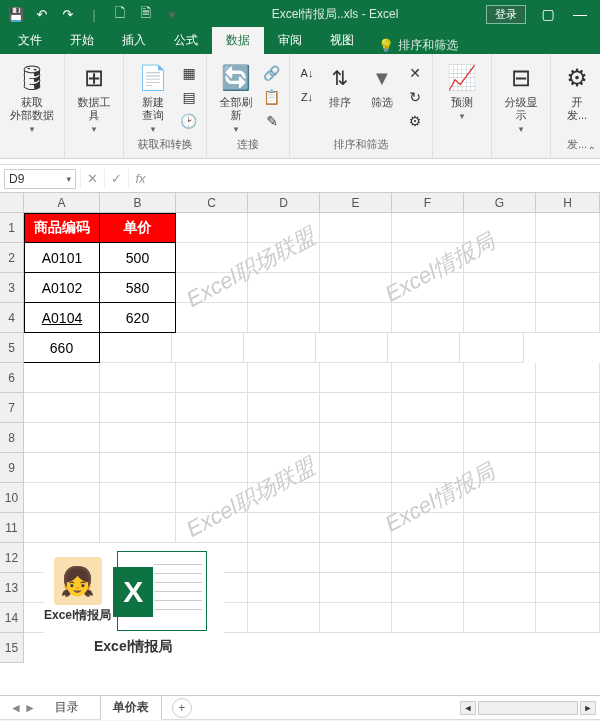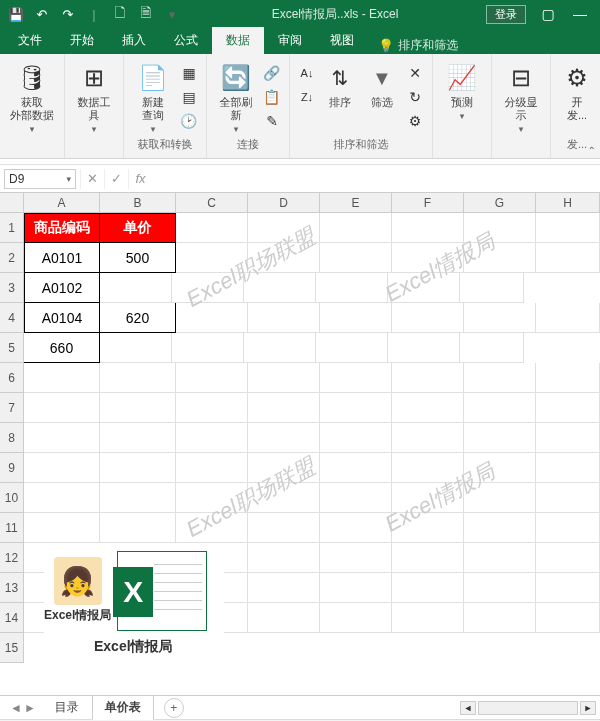--- a/index.html
+++ b/index.html
@@ -298,29 +298,30 @@
           <div class="cell data-cell" style="width: 76px;">500</div>
           <div class="cell" style="width: 72px;"></div>
           <div class="cell" style="width: 72px;"></div>
           <div class="cell" style="width: 72px;"></div>
           <div class="cell" style="width: 72px;"></div>
           <div class="cell" style="width: 72px;"></div>
           <div class="cell" style="width: 64px;"></div>
         </div>
         <div class="cell-row">
           <div class="cell data-cell tbl-left" style="width: 76px;">A0102</div>
-          <div class="cell" style="width: 72px;"></div>
-          <div class="cell" style="width: 72px;"></div>
-          <div class="cell" style="width: 72px;"></div>
-          <div class="cell" style="width: 72px;"></div>
-          <div class="cell" style="width: 72px;"></div>
-          <div class="cell" style="width: 64px;"></div>
-        </div>
-        <div class="cell-row">
-          <div class="cell data-cell tbl-left" style="width: 76px;">A0104</div>
+          <div class="cell data-cell" style="width: 76px;">580</div>
+          <div class="cell" style="width: 72px;"></div>
+          <div class="cell" style="width: 72px;"></div>
+          <div class="cell" style="width: 72px;"></div>
+          <div class="cell" style="width: 72px;"></div>
+          <div class="cell" style="width: 72px;"></div>
+          <div class="cell" style="width: 64px;"></div>
+        </div>
+        <div class="cell-row">
+          <div class="cell data-cell tbl-left" style="width: 76px; text-decoration: underline;">A0104</div>
           <div class="cell data-cell" style="width: 76px;">620</div>
           <div class="cell" style="width: 72px;"></div>
           <div class="cell" style="width: 72px;"></div>
           <div class="cell" style="width: 72px;"></div>
           <div class="cell" style="width: 72px;"></div>
           <div class="cell" style="width: 72px;"></div>
           <div class="cell" style="width: 64px;"></div>
         </div>
         <div class="cell-row">
           <div class="cell data-cell" style="width: 76px;">660</div>
@@ -447,21 +448,21 @@
     </div>
     <div class="embed-bottom-label">Excel情报局</div>
   </div>
 </div>
 
 <div class="sheet-tabs">
   <div class="sheet-nav">
     <span>◄</span>
     <span>►</span>
   </div>
-  <div id="sheet-tabs-container" style="display:flex;">
+  <div id="sheet-tabs-container" style="display:flex;gap:8px;">
       <div class="sheet-tab">目录</div>
       <div class="sheet-tab active">单价表</div>
     </div>
   <div class="add-sheet">+</div>
   <div class="hscroll">
     <div class="arrow">◄</div>
     <div class="track"></div>
     <div class="arrow">►</div>
   </div>
 </div>

